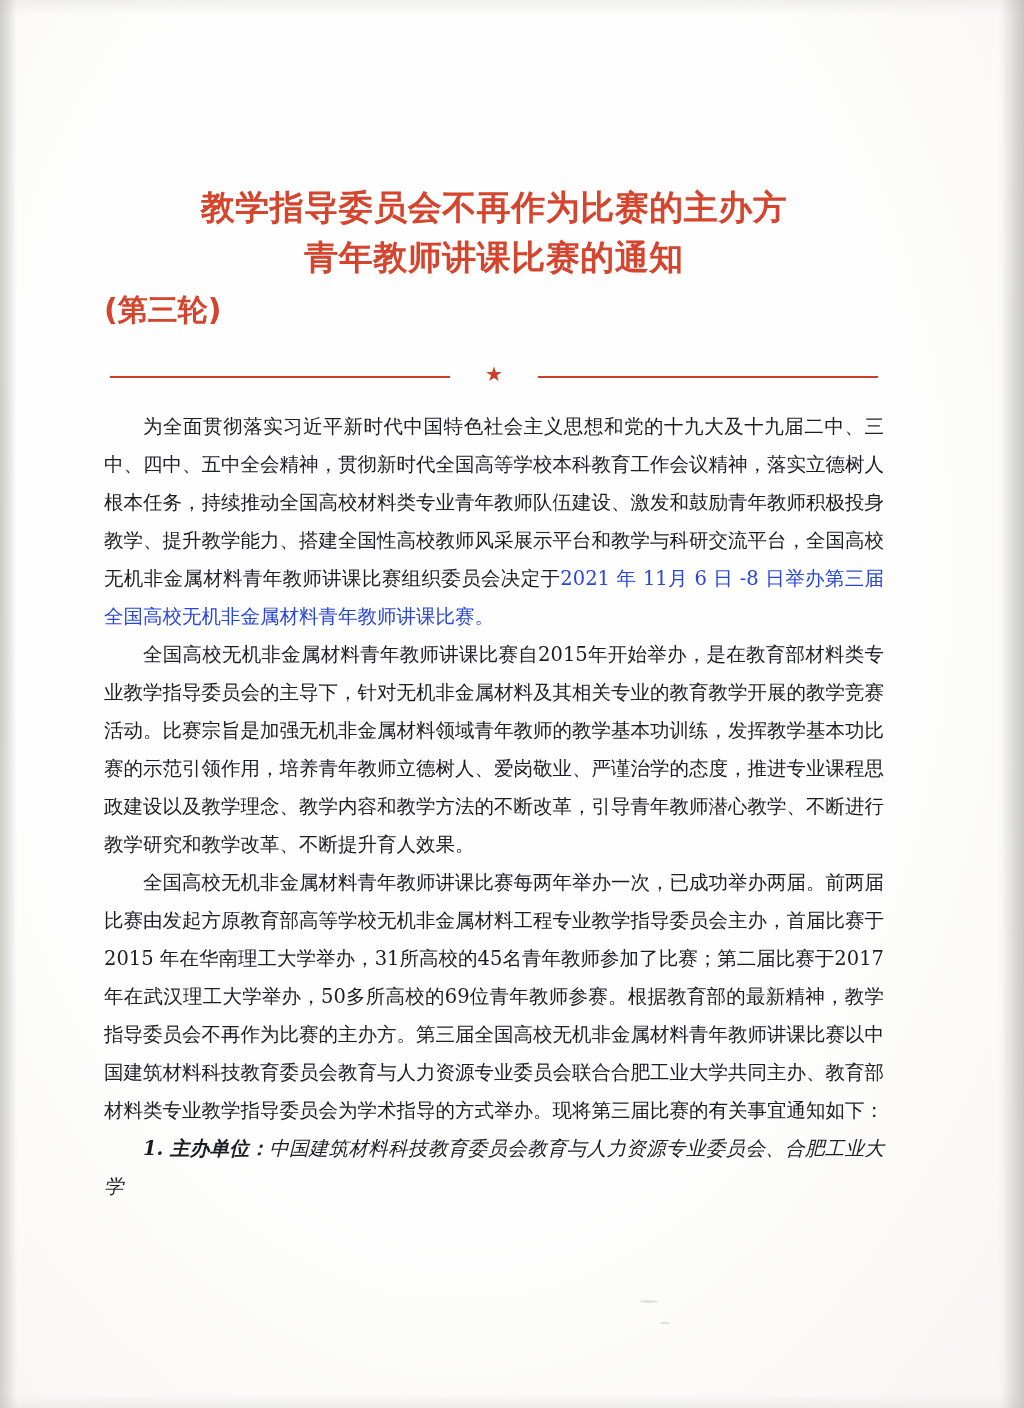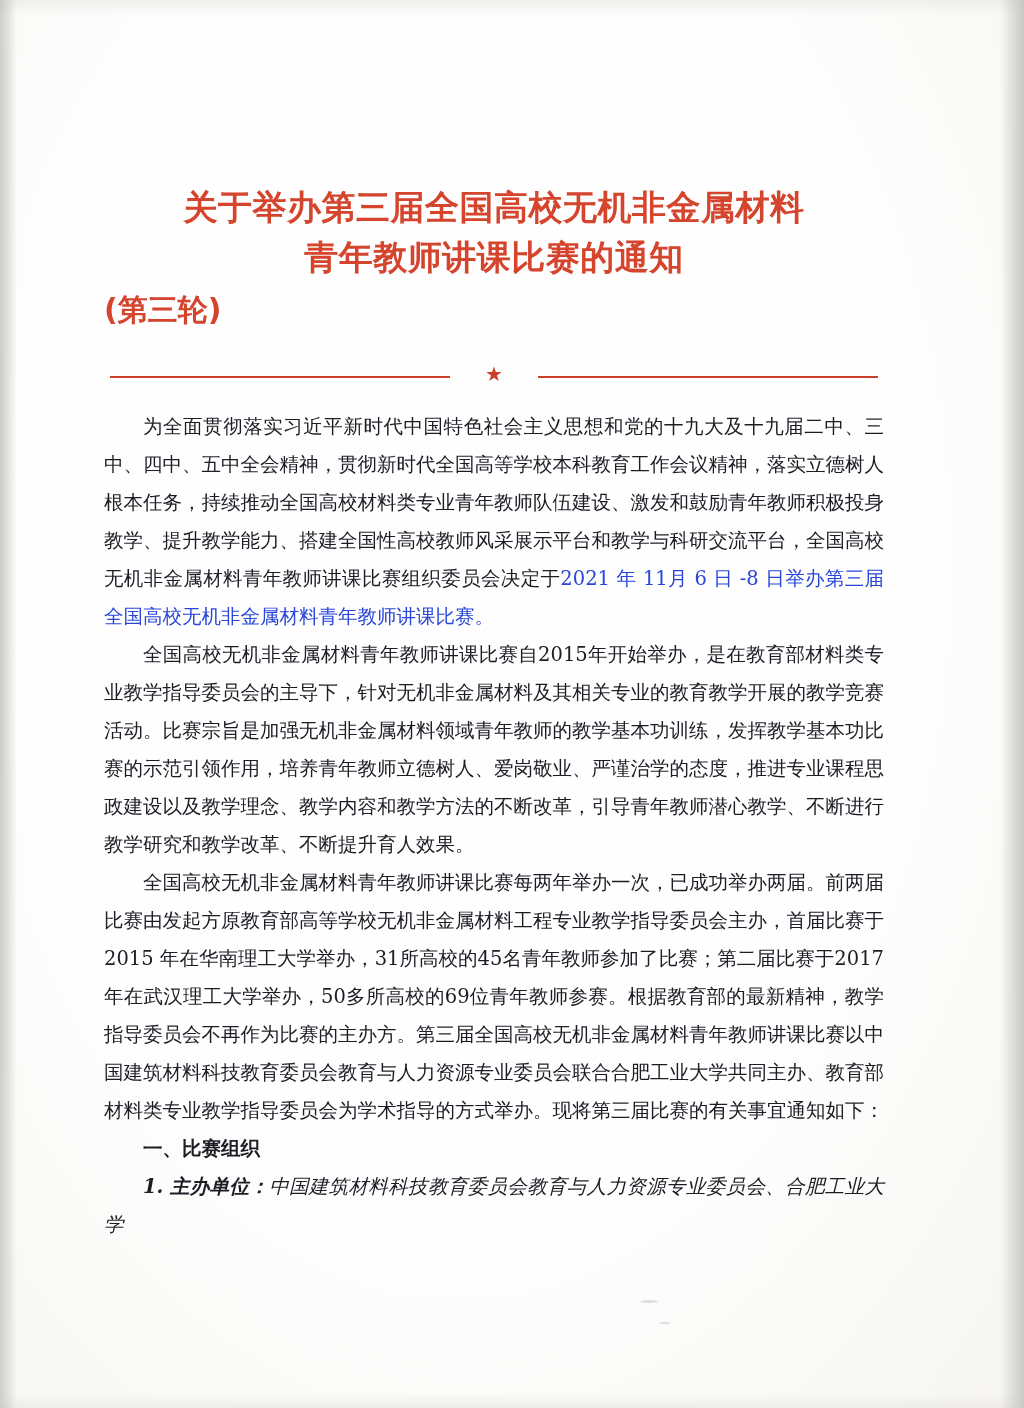--- a/index.html
+++ b/index.html
@@ -144,21 +144,21 @@
   <div class="paper-tint"></div>
   <div class="scan-edge-left"></div>
   <div class="scan-edge-right"></div>
 
   <div class="speck" style="left:640px; top:1300px; width:18px; height:3px;"></div>
   <div class="speck" style="left:660px; top:1322px; width:10px; height:2px;"></div>
 
   <div class="content">
 
     <div class="doc-title">
-      <span>关于举办第三届全国高校无机非金属材料</span>
+      <span>教学指导委员会不再作为比赛的主办方</span>
       <span class="line2">青年教师讲课比赛的通知</span>
     </div>
 
     <div class="doc-subtitle">(第三轮)</div>
 
     <div class="divider">
       <div class="rule-left"></div>
       <div class="star">★</div>
       <div class="rule-right"></div>
     </div>
@@ -166,21 +166,20 @@
     <div class="body-text">
 
       <p>
         <span>为全面贯彻落实习近平新时代中国特色社会主义思想和党的十九大及十九届二中、三中、四中、五中全会精神，贯彻新时代全国高等学校本科教育工作会议精神，落实立德树人根本任务，持续推动全国高校材料类专业青年教师队伍建设、激发和鼓励青年教师积极投身教学、提升教学能力、搭建全国性高校教师风采展示平台和教学与科研交流平台，全国高校无机非金属材料青年教师讲课比赛组织委员会决定于</span><span class="hl-red">2021 年 11月 6 日 -8 日</span><span class="hl-red">举办第三届全国高校无机非金属材料青年教师讲课比赛。</span>
       </p>
 
       <p>全国高校无机非金属材料青年教师讲课比赛自2015年开始举办，是在教育部材料类专业教学指导委员会的主导下，针对无机非金属材料及其相关专业的教育教学开展的教学竞赛活动。比赛宗旨是加强无机非金属材料领域青年教师的教学基本功训练，发挥教学基本功比赛的示范引领作用，培养青年教师立德树人、爱岗敬业、严谨治学的态度，推进专业课程思政建设以及教学理念、教学内容和教学方法的不断改革，引导青年教师潜心教学、不断进行教学研究和教学改革、不断提升育人效果。</p>
 
       <p>全国高校无机非金属材料青年教师讲课比赛每两年举办一次，已成功举办两届。前两届比赛由发起方原教育部高等学校无机非金属材料工程专业教学指导委员会主办，首届比赛于2015 年在华南理工大学举办，31所高校的45名青年教师参加了比赛；第二届比赛于2017年在武汉理工大学举办，50多所高校的69位青年教师参赛。根据教育部的最新精神，教学指导委员会不再作为比赛的主办方。第三届全国高校无机非金属材料青年教师讲课比赛以中国建筑材料科技教育委员会教育与人力资源专业委员会联合合肥工业大学共同主办、教育部材料类专业教学指导委员会为学术指导的方式举办。现将第三届比赛的有关事宜通知如下：</p>
 
-      <p class="section-heading">一、比赛组织</p>
 
       <p class="list-item">
         <span class="lead">1.</span>
         <span class="lead">主办单位：</span><span>中国建筑材料科技教育委员会教育与人力资源专业委员会、合肥工业大学</span>
       </p>
 
     </div>
   </div>
 </div>
 

